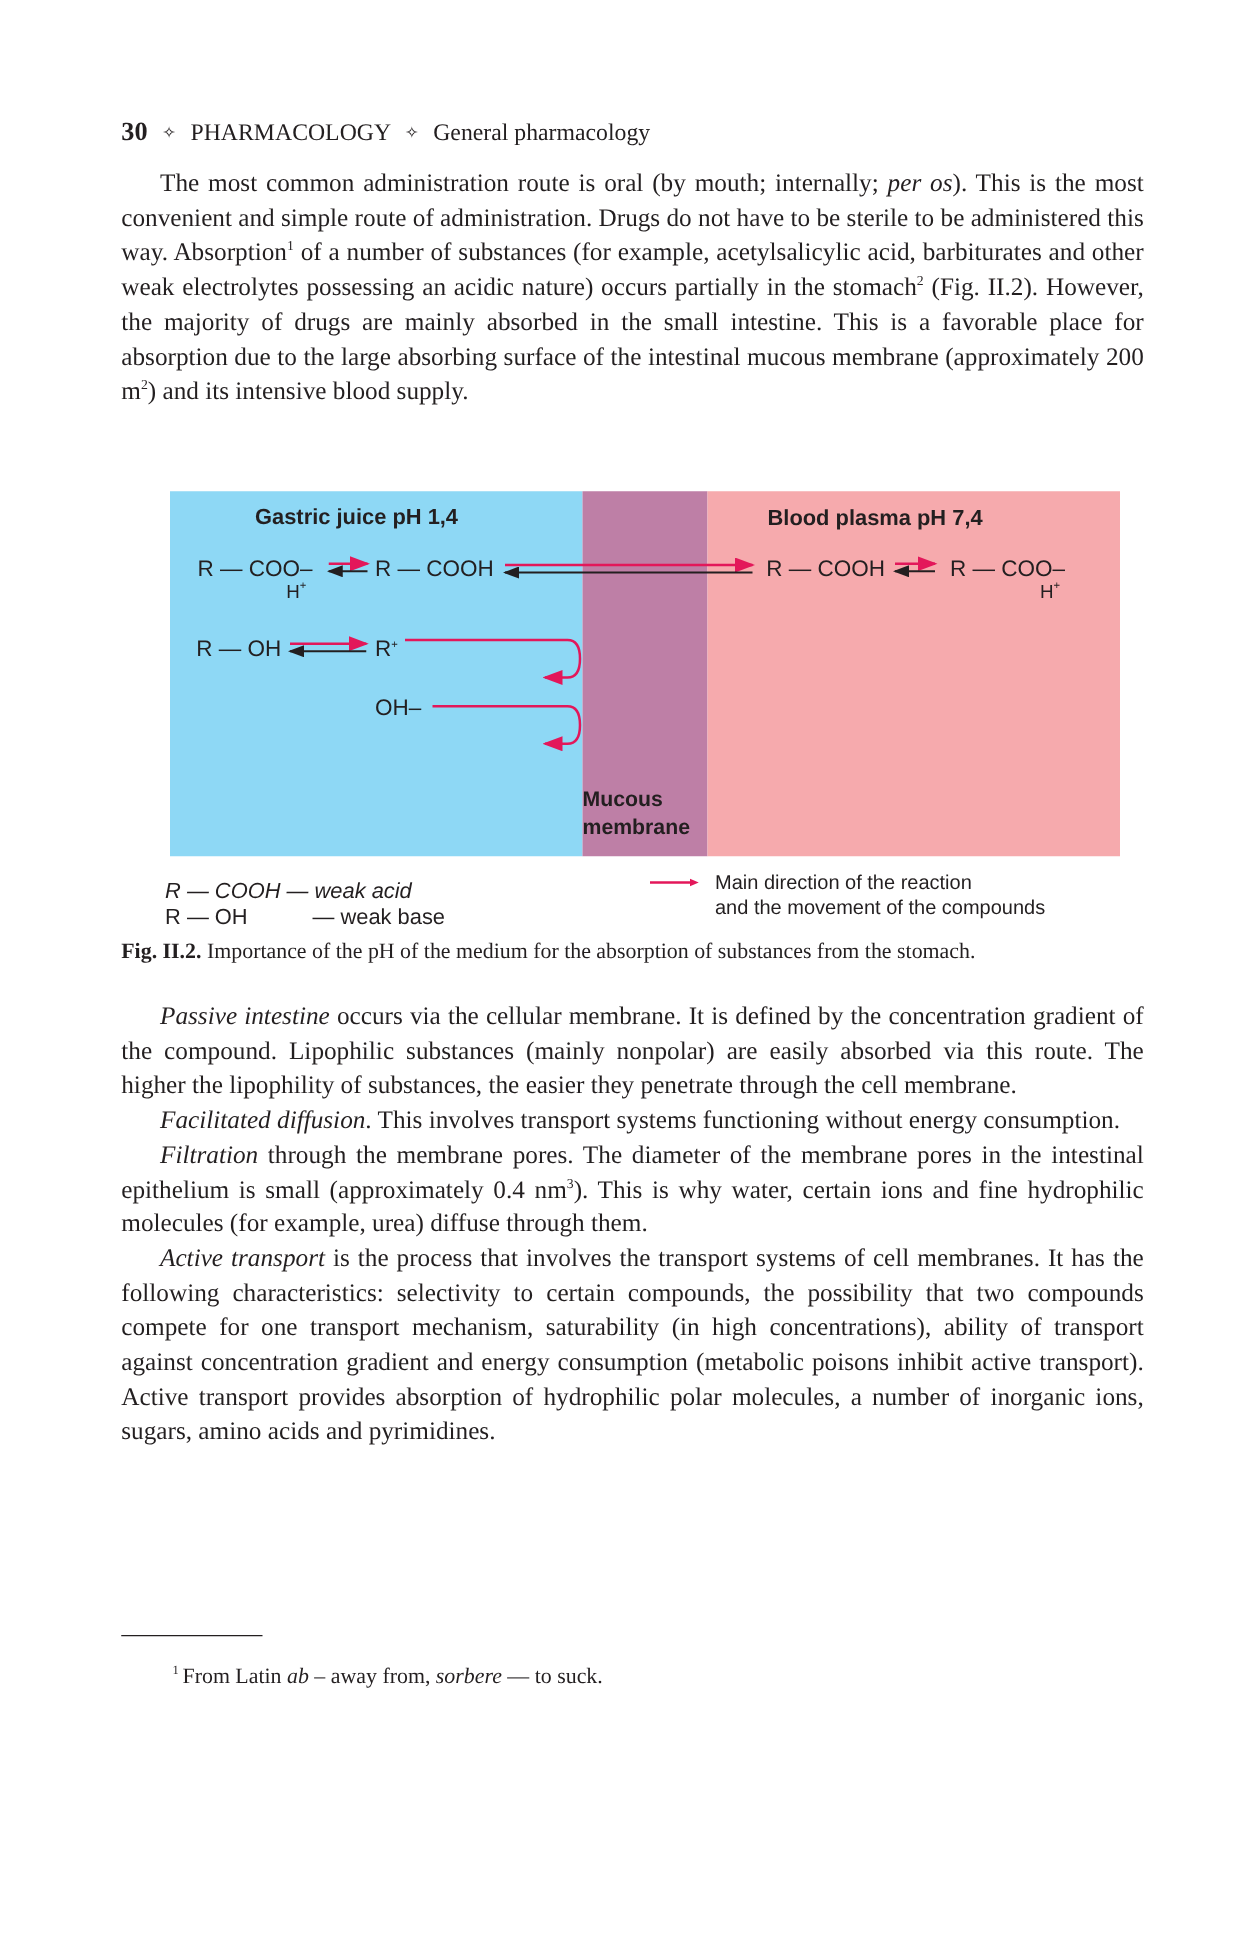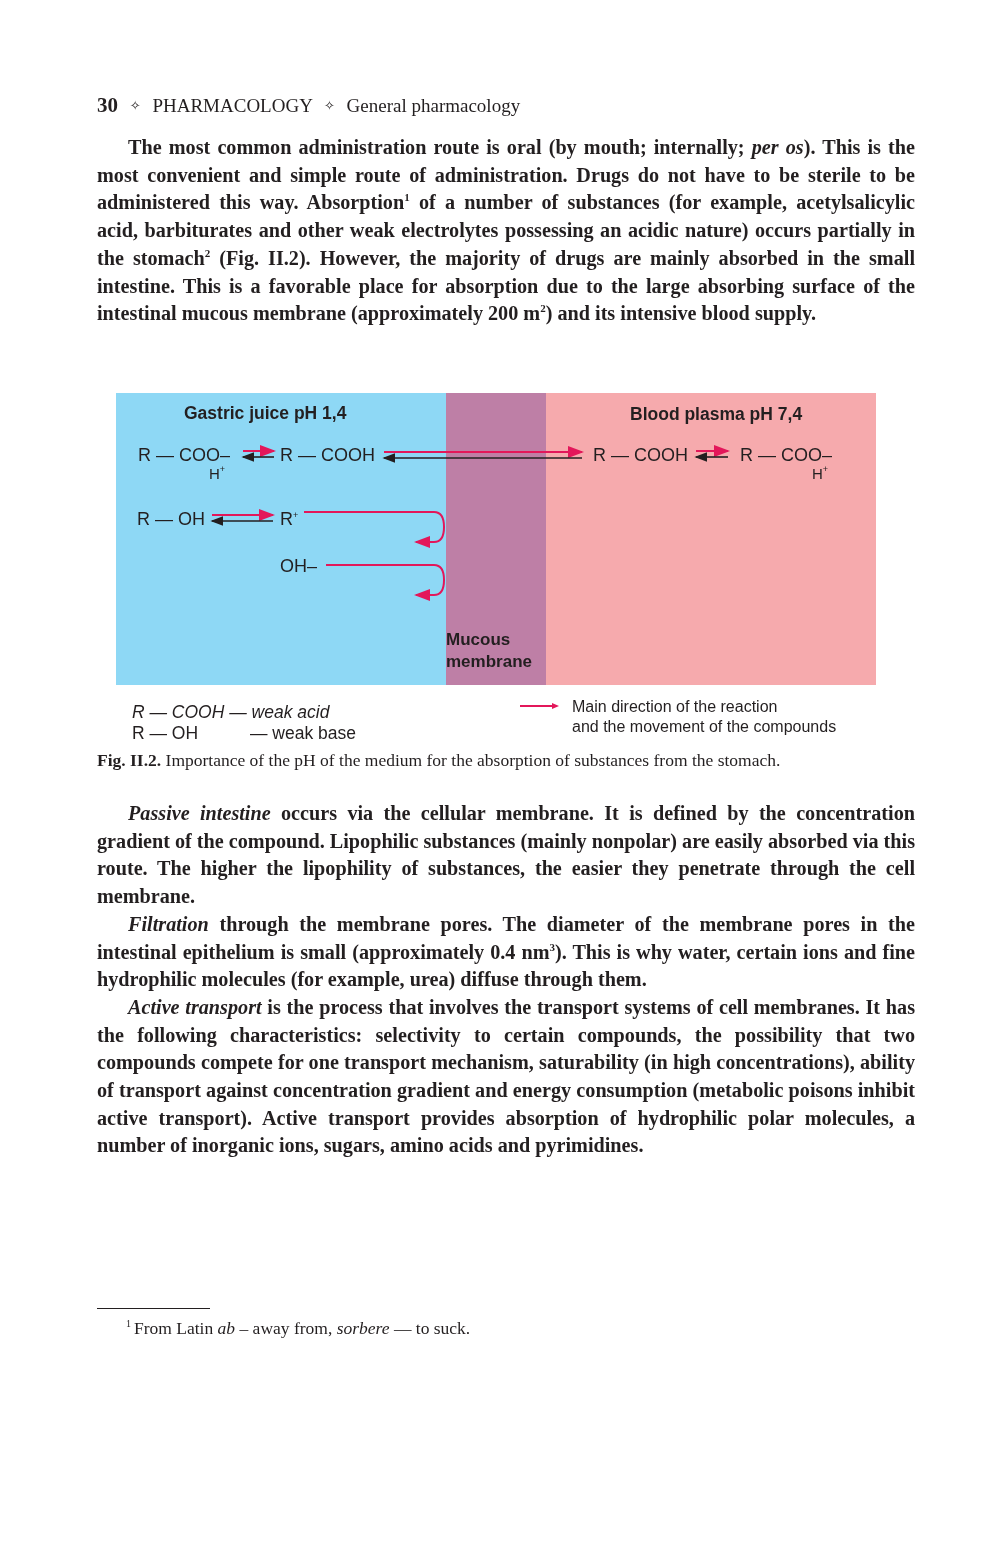--- a/index.html
+++ b/index.html
@@ -5,47 +5,47 @@
     html, body { margin: 0; padding: 0; background: #ffffff; }
     body { width: 1000px; height: 1546px; position: relative; overflow: hidden; color: #231f20; }
     .serif { font-family: "Liberation Serif", "DejaVu Serif", serif; }
     .sans { font-family: "Liberation Sans", "DejaVu Sans", sans-serif; }
 
     .running-head { position: absolute; left: 97px; top: 92px; font-size: 19px; line-height: 26px; white-space: nowrap; }
     .running-head .pnum { font-weight: bold; font-size: 21px; }
     .running-head .diamond { font-size: 13px; margin: 0 7px; vertical-align: 2px; }
 
     .text-block { position: absolute; left: 97px; width: 818px; font-size: 20.2px; line-height: 27.7px; text-align: justify; }
-    .text-block p { margin: 0; text-indent: 31px; font-weight: bold; }
+    .text-block p { margin: 0; text-indent: 31px; }
     .text-block sup { font-size: 11px; line-height: 0; vertical-align: 8px; }
     .block1 { top: 134px; }
     .block2 { top: 800px; }
 
-    .figure { position: absolute; left: 116px; top: 393px; width: 824px; height: 292px; padding-left: 34px; }
+    .figure { position: absolute; left: 136px; top: 393px; width: 824px; height: 292px; padding-left: 34px; }
     .zone { position: absolute; top: 0; height: 292px; }
     .zone-gastric { left: 0; width: 330px; background: #8ed8f5; }
     .zone-mucous { left: 330px; width: 100px; background: #be7fa6; }
     .zone-blood { left: 430px; width: 330px; background: #f6aaad; }
     .fig-label { position: absolute; font-weight: bold; font-size: 17.5px; color: #231f20; white-space: nowrap; }
     .chem { position: absolute; font-size: 18px; color: #231f20; white-space: nowrap; line-height: 20px; }
     .chem.small { font-size: 15px; }
     .chem sup { font-size: 9px; vertical-align: 7px; line-height: 0; }
     .mucous-label { position: absolute; left: 330px; width: 100px; top: 236px; text-align: left; font-weight: bold; font-size: 17px; line-height: 22px; color: #231f20; }
     svg.arrows { position: absolute; left: 0; top: 0; width: 760px; height: 292px; overflow: visible; }
 
     .legend { position: absolute; font-size: 17.5px; color: #231f20; white-space: nowrap; line-height: 22px; }
     .legend-note { position: absolute; left: 572px; top: 697px; font-size: 16px; line-height: 20px; color: #231f20; }
     .legend-arrow { position: absolute; left: 520px; top: 700px; width: 40px; height: 12px; }
 
     .caption { position: absolute; left: 97px; top: 749px; font-size: 17.5px; line-height: 22px; white-space: nowrap; }
     .caption b { font-weight: bold; }
 
     .fn-rule { position: absolute; left: 97px; top: 1308px; width: 113px; height: 1px; background: #231f20; }
     .footnotes { position: absolute; left: 97px; top: 1317px; width: 818px; font-size: 17.5px; line-height: 23px; text-align: justify; }
-    .footnotes p { margin: 0; text-indent: 29px; }
+    .footnotes p { margin: 12px; text-indent: 29px; }
     .footnotes sup { font-size: 10px; vertical-align: 7px; line-height: 0; margin-right: 3px; }
   </style>
 </head>
 <body>
 
 <div class="running-head serif">
   <span class="pnum">30</span>
   <span class="diamond">✧</span>
   <span>PHARMACOLOGY</span>
   <span class="diamond">✧</span>
@@ -55,21 +55,21 @@
 <div class="text-block block1 serif">
   <p><span>The most common administration route is oral (by mouth; internally; </span><i>per os</i><span>). This is the most convenient and simple route of administration. Drugs do not have to be sterile to be administered this way. Absorption</span><sup>1</sup><span> of a number of substances (for example, acetylsalicylic acid, barbiturates and other weak electrolytes possessing an acidic nature) occurs partially in the stomach</span><sup>2</sup><span> (Fig. II.2). However, the majority of drugs are mainly absorbed in the small intestine. This is a favorable place for absorption due to the large absorbing surface of the intestinal mucous membrane (approximately 200 m</span><sup>2</sup><span>) and its intensive blood supply.</span></p>
 </div>
 
 <div class="figure sans">
   <div class="zone zone-gastric"></div>
   <div class="zone zone-mucous"></div>
   <div class="zone zone-blood"></div>
 
   <div class="fig-label" style="left:68px; top:10px;">Gastric juice pH 1,4</div>
-  <div class="fig-label" style="left:478px; top:11px;margin-left:36px;">Blood plasma pH 7,4</div>
+  <div class="fig-label" style="left:478px; top:11px;">Blood plasma pH 7,4</div>
 
   <div class="chem" style="left:22px; top:52px;">R — COO–</div>
   <div class="chem small" style="left:93px; top:71px;"><span>H</span><sup>+</sup></div>
   <div class="chem" style="left:164px; top:52px;">R — COOH</div>
 
   <div class="chem" style="left:21px; top:116px;">R — OH</div>
   <div class="chem" style="left:164px; top:116px;"><span>R</span><sup>+</sup></div>
   <div class="chem" style="left:164px; top:163px;">OH–</div>
 
   <div class="chem" style="left:477px; top:52px;">R — COOH</div>
@@ -132,20 +132,21 @@
   <div>Main direction of the reaction</div>
   <div>and the movement of the compounds</div>
 </div>
 
 <div class="caption serif">
   <b>Fig. II.2.</b><span> Importance of the pH of the medium for the absorption of substances from the stomach.</span>
 </div>
 
 <div class="text-block block2 serif">
   <p><i>Passive intestine</i><span> occurs via the cellular membrane. It is defined by the concentration gradient of the compound. Lipophilic substances (mainly nonpolar) are easily absorbed via this route. The higher the lipophility of substances, the easier they penetrate through the cell membrane.</span></p>
+  <p><i>Facilitated diffusion</i><span>. This involves transport systems functioning without energy consumption.</span></p>
   <p><i>Filtration</i><span> through the membrane pores. The diameter of the membrane pores in the intestinal epithelium is small (approximately 0.4 nm</span><sup>3</sup><span>). This is why water, certain ions and fine hydrophilic molecules (for example, urea) diffuse through them.</span></p>
   <p><i>Active transport</i><span> is the process that involves the transport systems of cell membranes. It has the following characteristics: selectivity to certain compounds, the possibility that two compounds compete for one transport mechanism, saturability (in high concentrations), ability of transport against concentration gradient and energy consumption (metabolic poisons inhibit active transport). Active transport provides absorption of hydrophilic polar molecules, a number of inorganic ions, sugars, amino acids and pyrimidines.</span></p>
 </div>
 
 <div class="fn-rule"></div>
 <div class="footnotes serif">
   <p><sup>1</sup><span>From Latin </span><i>ab</i><span> – away from, </span><i>sorbere</i><span> — to suck.</span></p>
 </div>
 
 </body></html>

